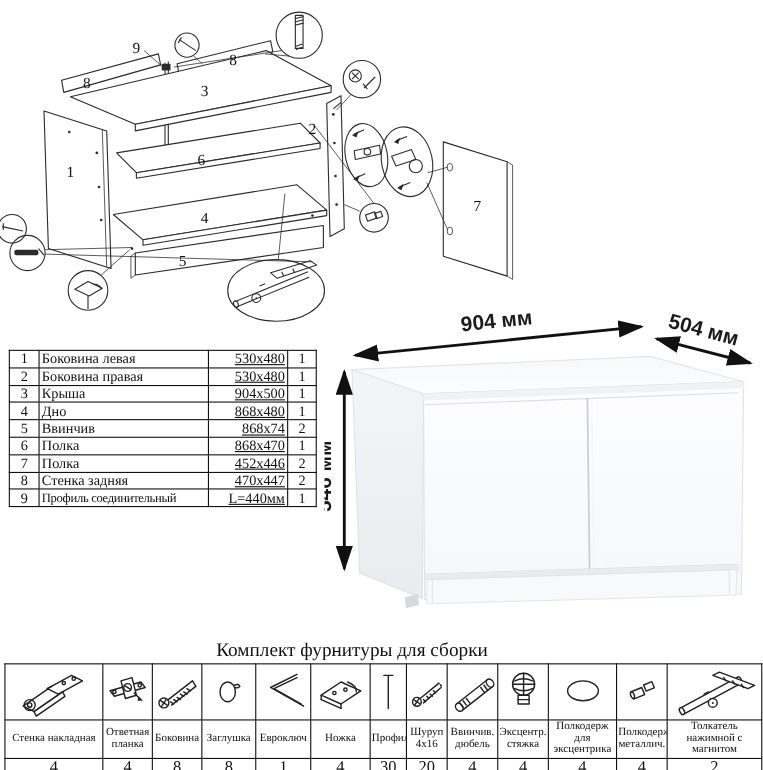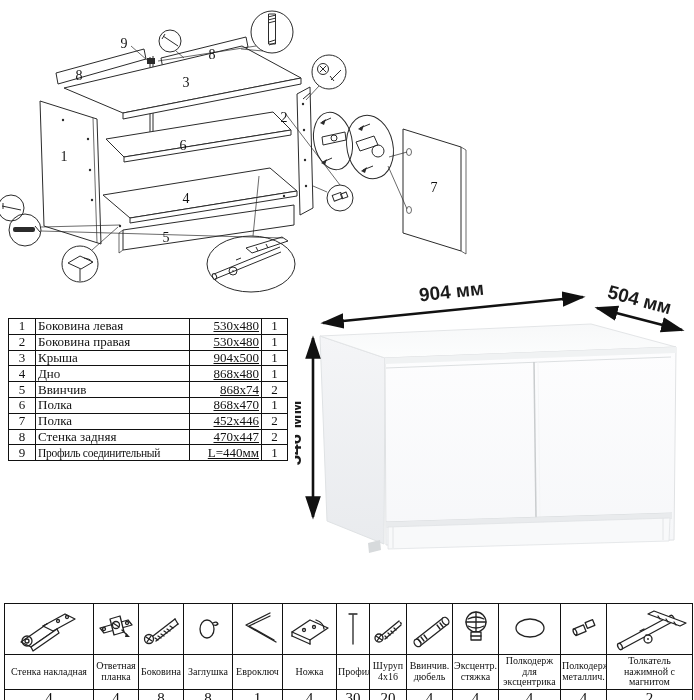--- a/index.html
+++ b/index.html
@@ -298,20 +298,21 @@
         </tr>
       <tr>
           <td class="num">9</td>
           <td class="name">Профиль соединительный</td>
           <td class="size">L=440мм</td>
           <td class="qty">1</td>
         </tr>
     </tbody>
   </table>
 
+  <div id="hw-title">Комплект фурнитуры для сборки</div>
 
   <table id="hw-table">
     <colgroup>
       <col style="width:89px">
         <col style="width:45px">
         <col style="width:45px">
         <col style="width:49px">
       <col style="width:50px">
         <col style="width:54px">
         <col style="width:33px">

